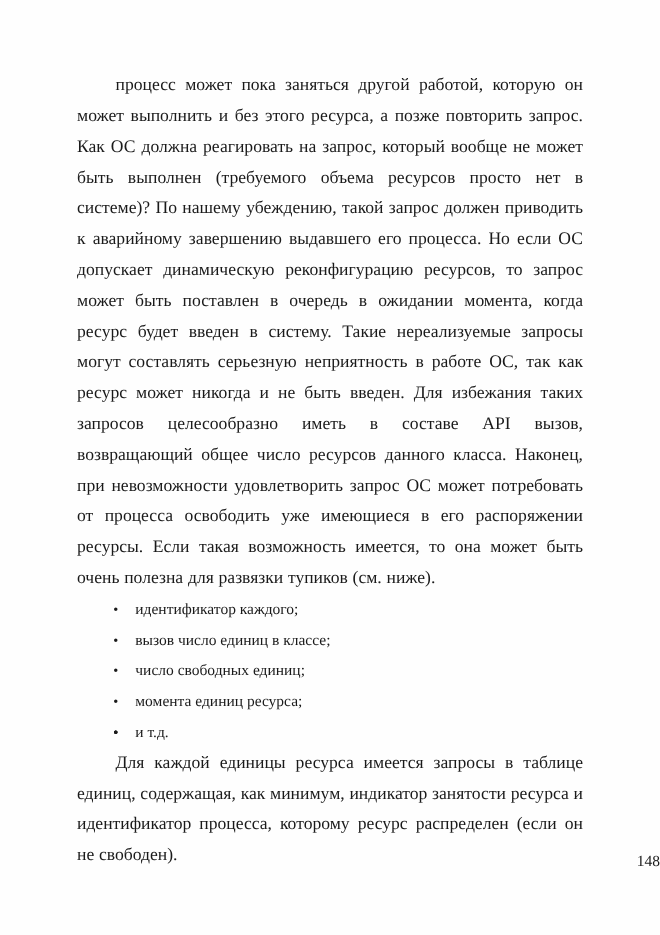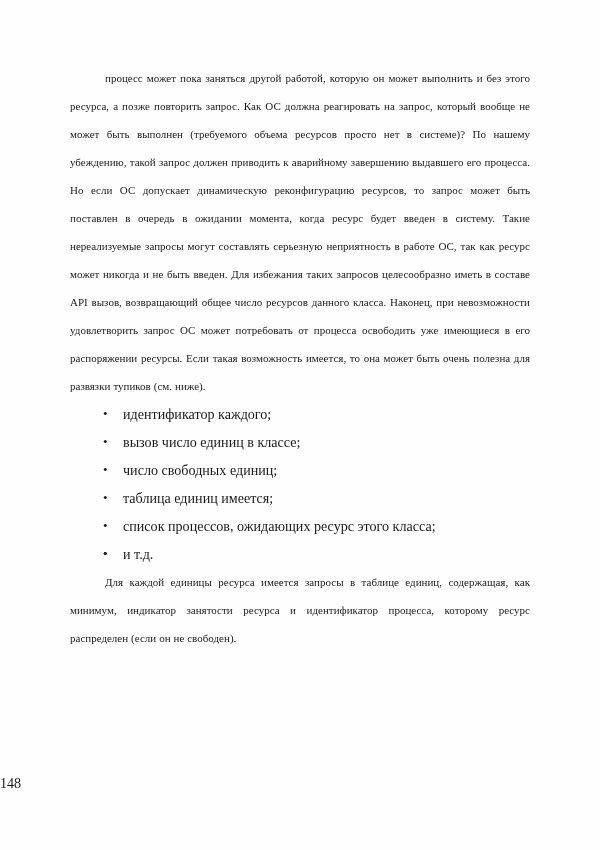--- a/index.html
+++ b/index.html
@@ -26,21 +26,21 @@
 
   .text-column {
     position: absolute;
     left: 70px;
     top: 64px;
     width: 460px;
   }
 
   p.body-para {
     margin: 0;
-    font-size: 11px;
+    font-size: 16px;
     line-height: 28px;
     text-align: justify;
     text-justify: inter-word;
     text-indent: 35px;
     hyphens: none;
     word-spacing: 0.02em;
   }
 
   ul.descriptor-list {
     margin: 0;
@@ -63,21 +63,21 @@
     top: 0;
     line-height: 28px;
     font-size: 13px;
   }
 
   .page-number {
     position: absolute;
     left: 0;
     right: 0;
     top: 772px;
-    text-align: left;
+    text-align: right;
     font-size: 14.1px;
     line-height: 22px;
     font-family: "Liberation Serif", "DejaVu Serif", serif;
   }
 </style>
 </head>
 <body>
 
 <div class="page">
 
@@ -94,25 +94,24 @@
       <li>
         <span class="bullet-marker">•</span>
         <span class="item-text">вызов число единиц в классе;</span>
       </li>
       <li>
         <span class="bullet-marker">•</span>
         <span class="item-text">число свободных единиц;</span>
       </li>
       <li>
         <span class="bullet-marker">•</span>
-        <span class="item-text">таблица единиц имеется;</span>
+        <span class="item-text">момента единиц ресурса;</span>
       </li>
       <li>
         <span class="bullet-marker">•</span>
-        <span class="item-text">список процессов, ожидающих ресурс этого класса;</span>
       </li>
       <li>
         <span class="bullet-marker">•</span>
       </li>
       <li>
         <span class="bullet-marker">•</span>
         <span class="item-text">и т.д.</span>
       </li>
     </ul>
 

